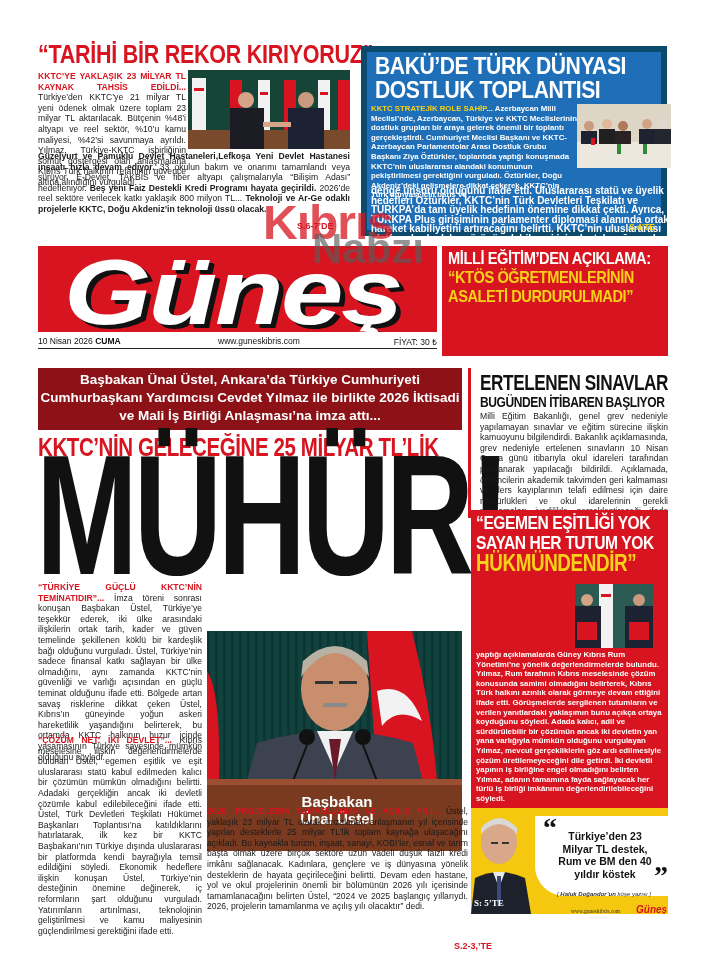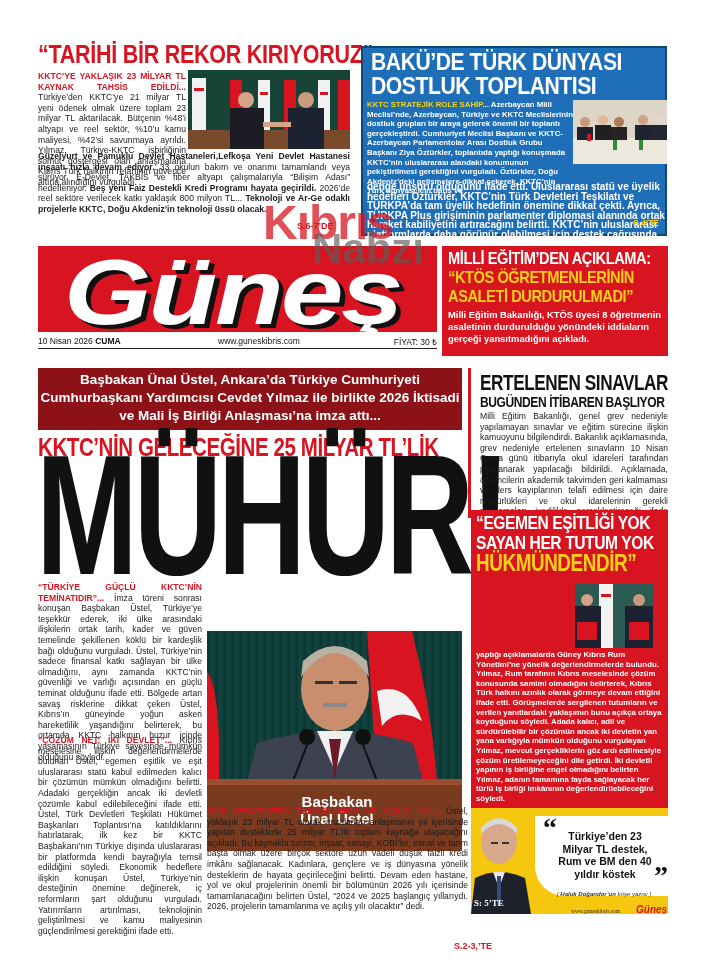--- a/index.html
+++ b/index.html
@@ -14,21 +14,21 @@
   .ref { color: #d7141f; font-weight: 700; font-size: 9px; }
 
   
   #tl-headline { left: 38px; top: 40px; font-size: 25px; color: #d7141f; transform: scaleX(0.86); letter-spacing: -0.3px; }
   #tl-lead { left: 38px; top: 71px; width: 148px; }
   #tl-photo { left: 188px; top: 70px; width: 162px; height: 79px; background: linear-gradient(180deg,#1c4b3f 0%,#153a31 60%,#5c3a26 100%); overflow: hidden; }
   #tl-rest { left: 38px; top: 151px; width: 312px; }
   #tl-ref { left: 297px; top: 221px; }
 
   
-  #blue-box { left: 361px; top: 46px; width: 306px; height: 190px; background: #1e6fb8; border: 2px solid #0c4a6e; }
+  #blue-box { left: 361px; top: 46px; width: 306px; height: 190px; background: #1e6fb8; border: 6px solid #0c4a6e; }
   #blue-headline { left: 8px; top: 2px; font-size: 23px; line-height: 24px; color: #fff; transform: scaleX(0.92); font-weight: 900; }
   #blue-lead { left: 4px; top: 52px; width: 206px; color: #fff; font-size: 7.8px; line-height: 9.6px; font-weight: 700; }
   #blue-lead .yellow { color: #f7d117; }
   #blue-photo { left: 210px; top: 52px; width: 94px; height: 64px; background: linear-gradient(180deg,#d9d2c3 0%,#cfc6b4 40%,#2a2a2a 55%,#e4e0d6 80%); overflow: hidden; }
   #blue-rest { left: 4px; top: 134px; width: 300px; color: #fff; font-size: 10px; line-height: 9.6px; font-weight: 700; }
   #blue-ref { right: 6px; top: 170px; color: #f7d117; font-weight: 700; font-size: 8.5px; }
 
   
   #masthead { left: 38px; top: 246px; width: 399px; height: 86px; background: #d7141f; overflow: hidden; }
   #masthead-slogan { right: 8px; top: 3px; color: #fff; font-size: 15px; font-style: italic; font-weight: 900; letter-spacing: 1px; text-shadow: 1px 1px 0 #000; }
@@ -167,21 +167,20 @@
   <div class="abs" id="dateline-url">www.guneskibris.com</div>
   <div class="abs" id="dateline-price">FİYAT: 30 ₺</div>
 </div>
 
 <div class="abs" id="edu-box">
   <div class="abs cond" id="edu-title">MİLLİ EĞİTİM’DEN AÇIKLAMA:</div>
   <div class="abs cond" id="edu-quote">
     <div>“KTÖS ÖĞRETMENLERİNİN</div>
     <div>ASALETİ DURDURULMADI”</div>
   </div>
-  <div class="abs" id="edu-body">Milli Eğitim Bakanlığı, KTÖS üyesi 8 öğretmenin asaletinin durdurulduğu yönündeki iddiaların gerçeği yansıtmadığını açıkladı.</div>
 </div>
 
 <div class="abs" id="main-banner">
   <div class="abs" id="main-banner-text">Başbakan Ünal Üstel, Ankara’da Türkiye Cumhuriyeti Cumhurbaşkanı Yardımcısı Cevdet Yılmaz ile birlikte 2026 İktisadi ve Mali İş Birliği Anlaşması’na imza attı...</div>
 </div>
 <div class="abs cond" id="main-kicker">KKTC’NİN GELECEĞİNE 25 MİLYAR TL’LİK</div>
 <div class="abs cond" id="main-headline">MÜHÜR!</div>
 
 <div class="abs" id="v-divider"></div>
 

